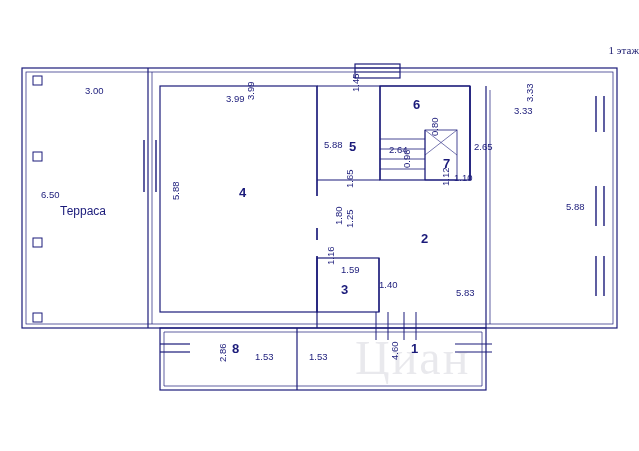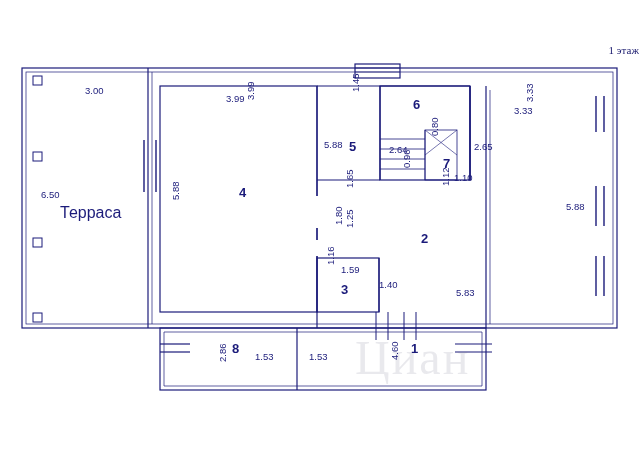--- a/index.html
+++ b/index.html
@@ -39,21 +39,21 @@
     line-height: 1;
   }
   .dim {
     font-size: 9.5px;
   }
   .room {
     font-size: 13px;
     font-weight: bold;
   }
   .terr {
-    font-size: 16px;
+    font-size: 12px;
   }
   .rot {
     transform-origin: left top;
     transform: rotate(-90deg);
   }
   .watermark {
     position: absolute;
     left: 355px;
     top: 330px;
     font-size: 48px;

